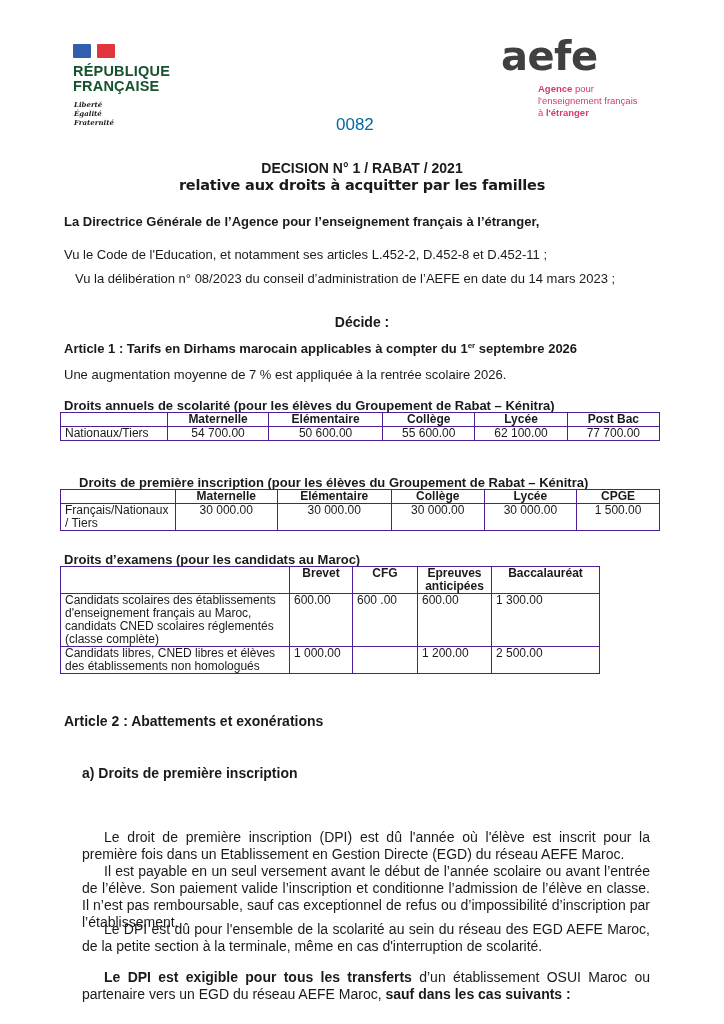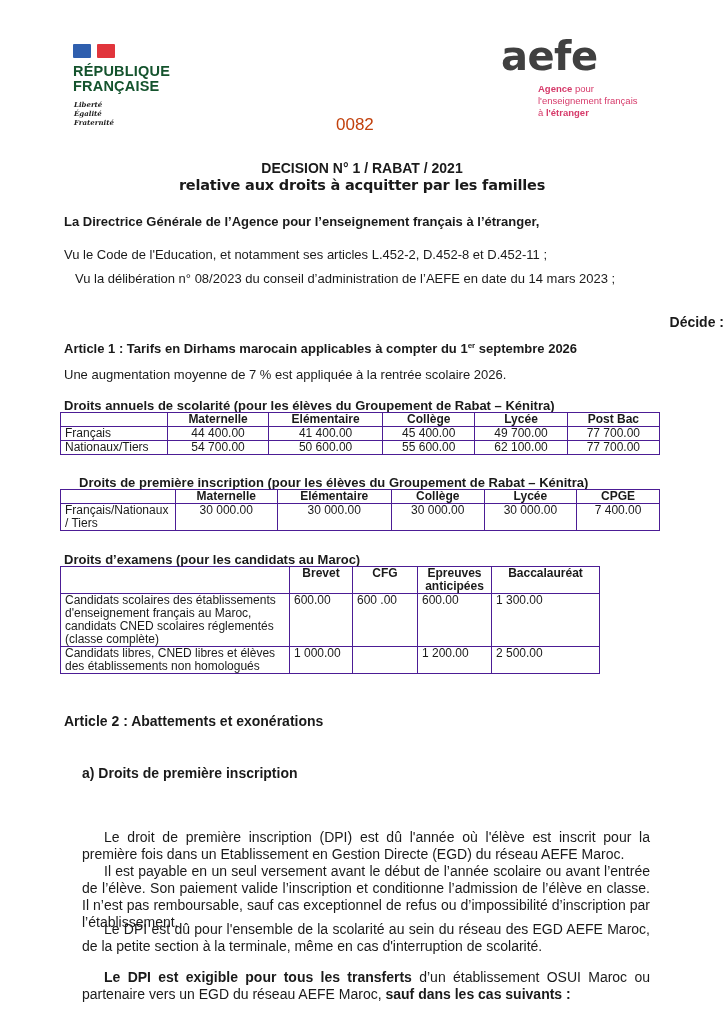--- a/index.html
+++ b/index.html
@@ -16,30 +16,30 @@
   .rf-flag .red { width: 18px; height: 14px; background: #e1353c; border-radius: 1px; }
   .rf-title { left: 73px; top: 64px; font-weight: bold; font-size: 14.5px; line-height: 15px; color: #14532d; letter-spacing: 0.2px; }
   .rf-motto { left: 74px; top: 100px; font-family: "DejaVu Serif", serif; font-style: italic; font-weight: bold; font-size: 7px; line-height: 9px; color: #222; }
 
   
   .aefe-logo { left: 501px; top: 34px; font-family: "DejaVu Sans", sans-serif; font-weight: bold; font-size: 40px; line-height: 44px; color: #404040; letter-spacing: -0.5px; }
   .aefe-sub { left: 538px; top: 83px; font-size: 9.5px; line-height: 12px; color: #d63a6a; }
   .aefe-sub b { font-weight: bold; }
   .aefe-sub .light { font-weight: normal; }
 
-  .doc-number { left: 336px; top: 115px; font-size: 17px; color: #c2410c; }
+  .doc-number { left: 336px; top: 115px; font-size: 17px; color: #0369a1; }
 
   .title1 { left: 0; width: 724px; top: 160px; text-align: center; font-weight: bold; font-size: 14px; }
   .title2 { left: 0; width: 724px; top: 177px; text-align: center; font-weight: bold; font-size: 14.5px; font-family: "DejaVu Sans", sans-serif; letter-spacing: -0.2px; }
 
   .preamble { left: 64px; top: 214px; font-weight: bold; font-size: 13px; }
   .vu1 { left: 64px; top: 247px; font-size: 13px; }
   .vu2 { left: 64px; top: 271px; font-size: 13px; margin-left: 11px; }
 
-  .decide { left: 0; width: 724px; top: 314px; text-align: right; font-weight: bold; font-size: 14px; }
+  .decide { left: 0; width: 724px; top: 314px; text-align: center; font-weight: bold; font-size: 14px; }
   .art1 { left: 64px; top: 341px; font-weight: bold; font-size: 13px; }
   .art1 sup { font-size: 8px; }
   .art1-text { left: 64px; top: 367px; font-size: 13px; }
 
   .tbl-caption { font-weight: bold; font-size: 13px; line-height: 13px; }
   table.grid { border-collapse: collapse; font-size: 12px; }
   table.grid td, table.grid th { border: 1px solid #4c1d95; padding: 0 4px; line-height: 13px; }
   table.grid th { font-weight: bold; text-align: center; }
   table.grid td.c { text-align: center; }
 
@@ -108,28 +108,20 @@
   <tbody>
       <tr>
     <th style="width:98px"></th>
     <th>Maternelle</th>
     <th>Elémentaire</th>
     <th>Collège</th>
     <th>Lycée</th>
     <th>Post Bac</th>
   </tr>
   <tr>
-    <td>Français</td>
-    <td class="c">44 400.00</td>
-    <td class="c">41 400.00</td>
-    <td class="c">45 400.00</td>
-    <td class="c">49 700.00</td>
-    <td class="c">77 700.00</td>
-  </tr>
-  <tr>
     <td>Nationaux/Tiers</td>
     <td class="c">54 700.00</td>
     <td class="c">50 600.00</td>
     <td class="c">55 600.00</td>
     <td class="c">62 100.00</td>
     <td class="c">77 700.00</td>
   </tr>
 </tbody>
   </table>
 
@@ -146,21 +138,21 @@
   </tr>
   <tr>
     <td>
           <div>Français/Nationaux</div>
           <div>/ Tiers</div>
         </td>
     <td class="c">30 000.00</td>
     <td class="c">30 000.00</td>
     <td class="c">30 000.00</td>
     <td class="c">30 000.00</td>
-    <td class="c">7 400.00</td>
+    <td class="c">1 500.00</td>
   </tr>
 </tbody>
   </table>
 
 <div class="abs tbl-caption t3-cap">Droits d’examens (pour les candidats au Maroc)</div>
 <table class="abs grid t3">
   <tbody>
       <tr>
     <th style="width:220px"></th>
     <th style="width:54px">Brevet</th>

